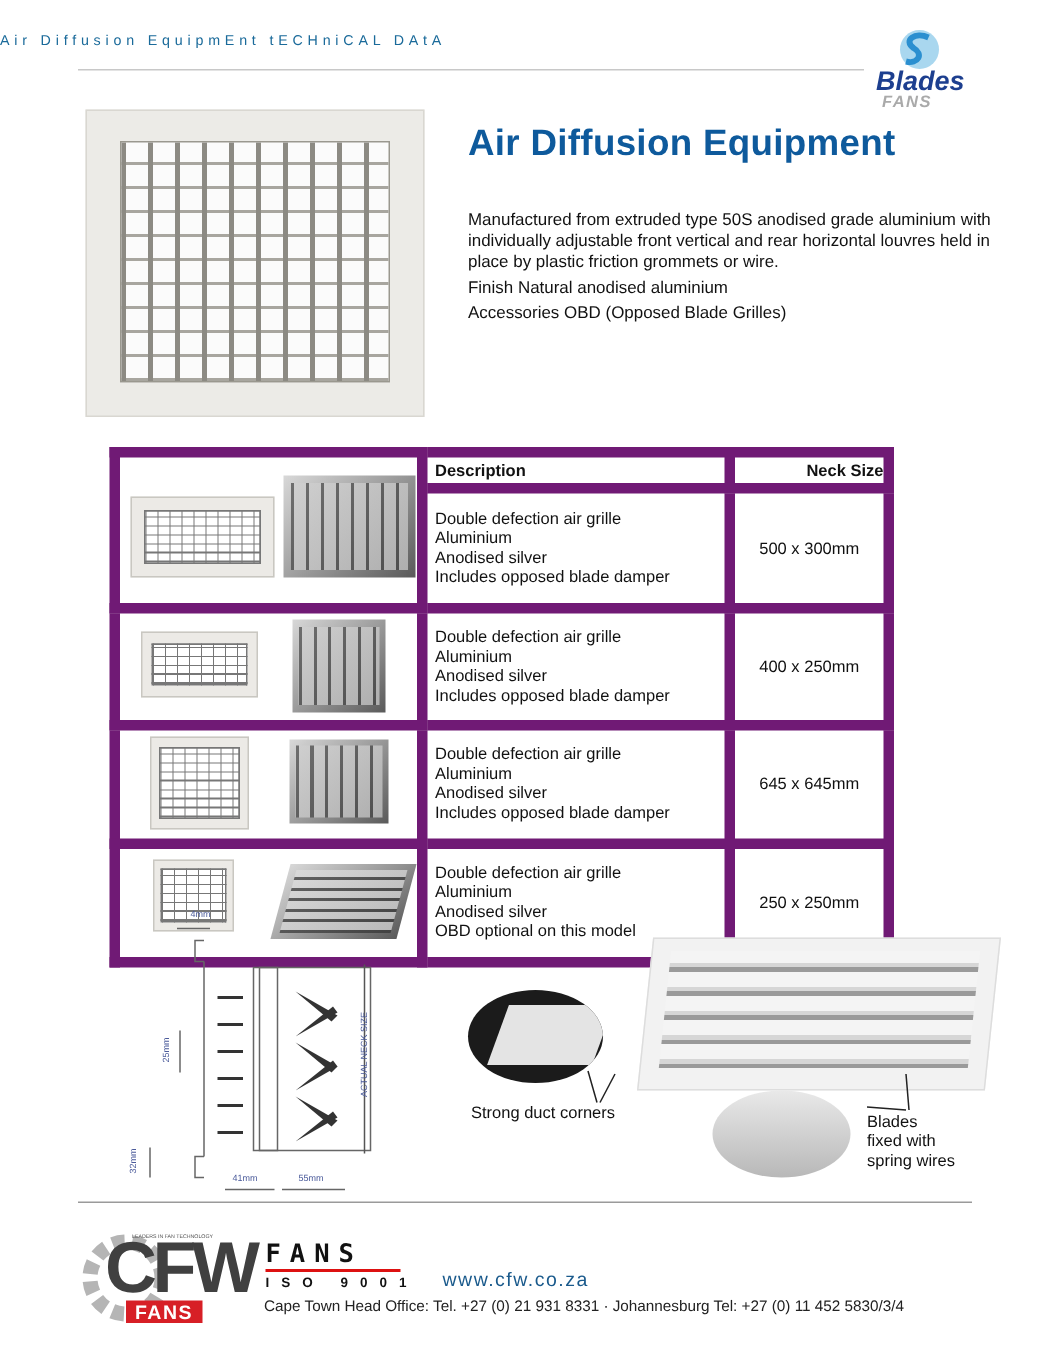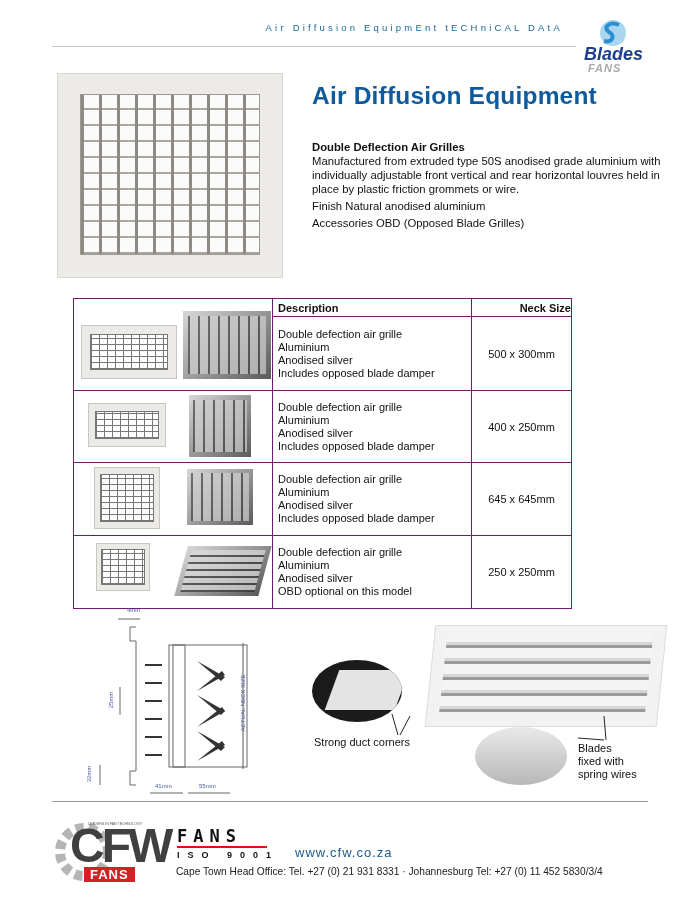--- a/index.html
+++ b/index.html
@@ -1,29 +1,29 @@
 <!DOCTYPE html>
 <html><head>
 <meta charset="utf-8">
 <style>
   html,body{margin:0;padding:0;background:#fff;}
   body{width:700px;height:900px;position:relative;overflow:hidden;font-family:"Liberation Sans",sans-serif;color:#111;}
   .abs{position:absolute;}
-  .top-title{left:0;width:563px;top:22px;text-align:right;font-size:9.5px;letter-spacing:3.2px;color:#1a6a9a;}
+  .top-title{left:0;width:563px;top:22px;text-align:left;font-size:9.5px;letter-spacing:3.2px;color:#1a6a9a;}
   .top-rule{left:52px;top:46px;width:524px;height:1px;background:#c8c8c8;}
   .main-title{left:312px;top:82px;font-size:24.5px;font-weight:bold;color:#0e5a9c;letter-spacing:0.2px;}
   .intro{left:312px;top:140px;width:350px;font-size:11.3px;line-height:14px;color:#111;}
   .intro .h{font-weight:bold;}
   .intro p{margin:0 0 3px 0;}
   
   .hero{left:57px;top:73px;width:226px;height:205px;background:#ecebe7;border:1px solid #d9d7d1;box-sizing:border-box;}
   .hero .inner{position:absolute;left:22px;top:20px;right:22px;bottom:22px;background:#fff;border:1px solid #9a988f;}
   
   table.spec{position:absolute;left:73px;top:298px;border-collapse:collapse;font-size:11px;}
-  table.spec td, table.spec th{border:1px solid #701a75;padding:0;vertical-align:middle;}
+  table.spec td, table.spec th{border:7px solid #701a75;padding:0;vertical-align:middle;}
   table.spec th{height:17px;font-weight:bold;text-align:left;padding-left:5px;}
   table.spec th.neck{text-align:right;}
   .imgcell{width:198px;position:relative;}
   .desccell{width:193px;padding-left:5px !important;line-height:13px;}
   .neckcell{width:99px;text-align:center;}
   .imgs{position:relative;height:100%;}
   .grille{position:absolute;background:#eceae6;border:1px solid #c9c7c1;box-sizing:border-box;}
   .grille .g{position:absolute;left:8%;top:16%;right:8%;bottom:16%;
      background-image:repeating-linear-gradient(90deg,#777 0 1px,transparent 1px 8px),repeating-linear-gradient(0deg,#777 0 1px,#fff 1px 6px);border:1px solid #777;}
   .damper{position:absolute;background:linear-gradient(135deg,#d8d8d8,#8e8e8e 60%,#5a5a5a);}
@@ -57,21 +57,20 @@
   <div style="position:absolute;left:6px;top:44px;font-size:11px;font-weight:bold;font-style:italic;color:#aaa;letter-spacing:1px;">FANS</div>
 </div>
 
 <div class="abs hero">
   <div class="inner" style="background-image:repeating-linear-gradient(90deg,#8c8a83 0 3px,transparent 3px 18px),repeating-linear-gradient(0deg,#a8a69f 0 2px,#fbfbfb 2px 16px);"></div>
 </div>
 
 <div class="abs main-title">Air Diffusion Equipment</div>
 
 <div class="abs intro">
-  <p class="h" style="margin:0;">Double Deflection Air Grilles</p>
   <p>Manufactured from extruded type 50S anodised grade aluminium with individually adjustable front vertical and rear horizontal louvres held in place by plastic friction grommets or wire.</p>
   <p>Finish Natural anodised aluminium</p>
   <p>Accessories OBD (Opposed Blade Grilles)</p>
 </div>
 
 <table class="spec">
   <tbody>
       <tr>
     <td class="imgcell" rowspan="2" style="height:91px;">
       <div class="imgs">

